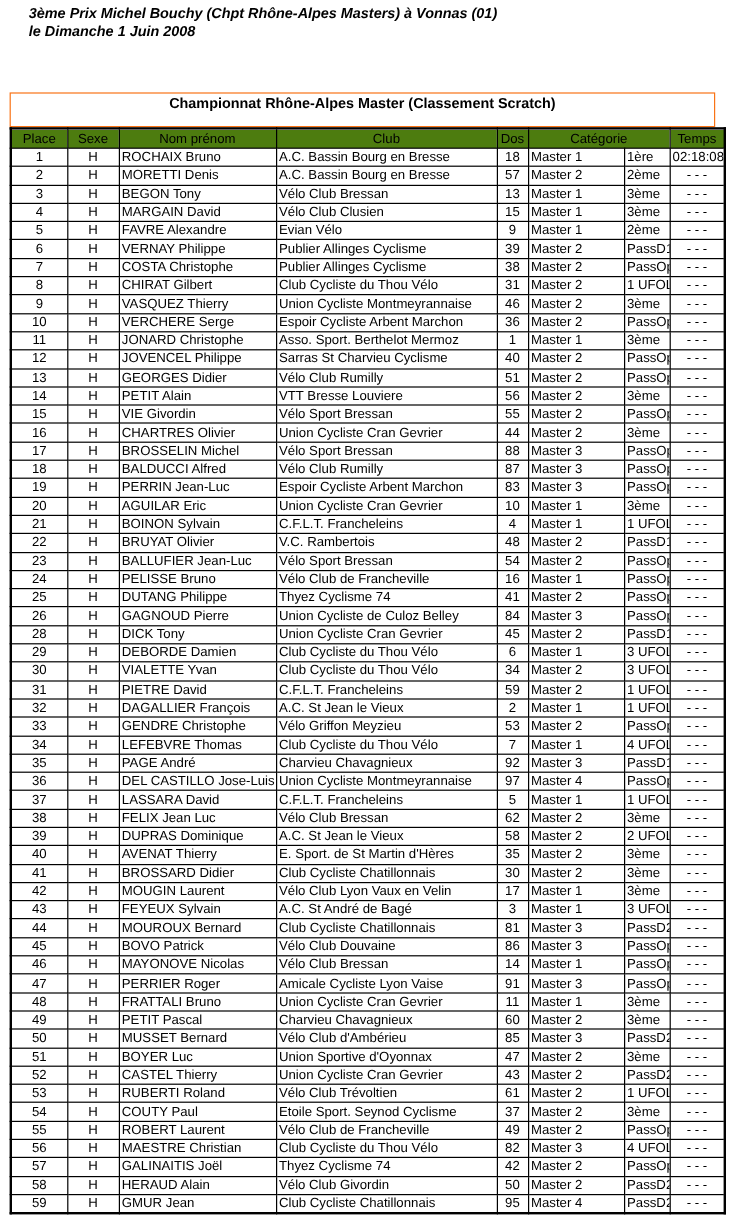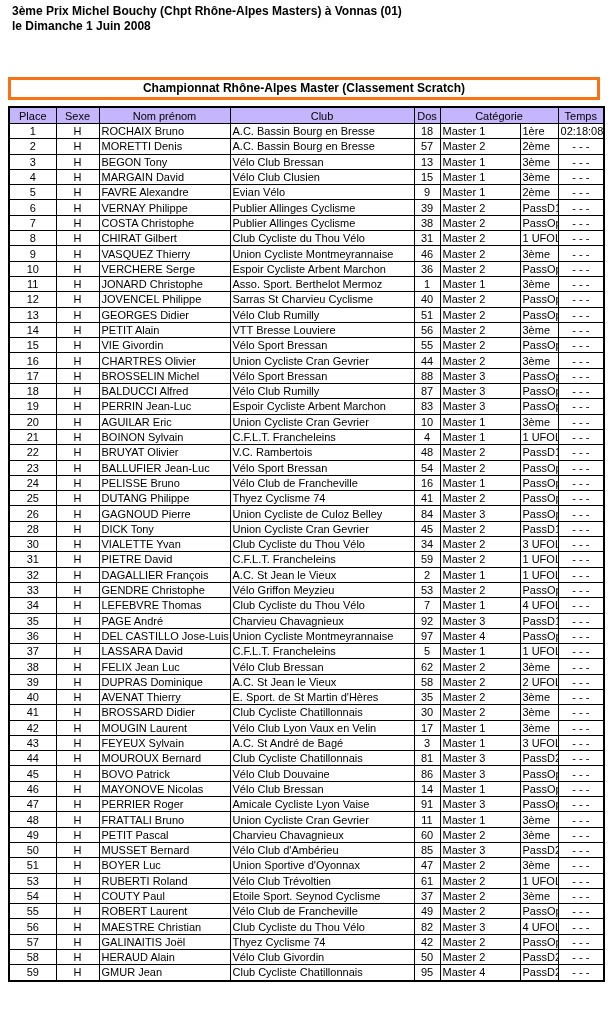--- a/index.html
+++ b/index.html
@@ -4,50 +4,51 @@
 <style>
   html, body { margin: 0; padding: 0; background: #ffffff; }
   body {
     width: 609px; height: 1020px;
     font-family: "Liberation Sans", sans-serif;
     color: #000000;
     position: relative;
     overflow: hidden;
   }
   .top-head {
-    position: absolute; left: 12px; top: 4px;
+    position: absolute; left: 24px; top: 4px;
     font-size: 12px; font-weight: bold; line-height: 15px;
     white-space: nowrap;
+    font-style: italic;
   }
   .banner {
     position: absolute; left: 8px; top: 77px; width: 586px;
-    border: 3px solid #f97316;
+    border: 1px solid #f97316;
     background: #ffffff;
     text-align: center;
     font-size: 12px; font-weight: bold;
-    padding: 1px 0 2px 0;
+    padding: 1px 0 12px 0;
   }
   table.results {
     position: absolute; left: 8px; top: 106px;
     width: 595px;
     border-collapse: collapse;
     table-layout: fixed;
     font-size: 11px;
     border: 2px solid #000000;
   }
   table.results th, table.results td {
     border: 1px solid #000000;
     padding: 0 2px;
     height: 14.3px;
     line-height: 12px;
     overflow: hidden;
     white-space: nowrap;
   }
   table.results thead th {
-    background: #c4b5fd;
+    background: #4d7c0f;
     font-weight: normal;
     text-align: center;
     height: 15px;
   }
   td.c { text-align: center; }
   td.l { text-align: left; }
   col.place  { width: 47px; }
   col.sexe   { width: 43px; }
   col.nom    { width: 131px; }
   col.club   { width: 184px; }
@@ -353,20 +354,30 @@
         <td class="c">28</td>
         <td class="c">H</td>
         <td class="l">DICK Tony</td>
         <td class="l">Union Cycliste Cran Gevrier</td>
         <td class="c">45</td>
         <td class="l">Master 2</td>
         <td class="l">PassD1</td>
         <td class="c">- - -</td>
       </tr>
       <tr>
+        <td class="c">29</td>
+        <td class="c">H</td>
+        <td class="l">DEBORDE Damien</td>
+        <td class="l">Club Cycliste du Thou Vélo</td>
+        <td class="c">6</td>
+        <td class="l">Master 1</td>
+        <td class="l">3 UFOL</td>
+        <td class="c">- - -</td>
+      </tr>
+      <tr>
         <td class="c">30</td>
         <td class="c">H</td>
         <td class="l">VIALETTE Yvan</td>
         <td class="l">Club Cycliste du Thou Vélo</td>
         <td class="c">34</td>
         <td class="l">Master 2</td>
         <td class="l">3 UFOL</td>
         <td class="c">- - -</td>
       </tr>
       <tr>
@@ -570,20 +581,30 @@
         <td class="c">- - -</td>
       </tr>
       <tr>
         <td class="c">51</td>
         <td class="c">H</td>
         <td class="l">BOYER Luc</td>
         <td class="l">Union Sportive d'Oyonnax</td>
         <td class="c">47</td>
         <td class="l">Master 2</td>
         <td class="l">3ème</td>
+        <td class="c">- - -</td>
+      </tr>
+      <tr>
+        <td class="c">52</td>
+        <td class="c">H</td>
+        <td class="l">CASTEL Thierry</td>
+        <td class="l">Union Cycliste Cran Gevrier</td>
+        <td class="c">43</td>
+        <td class="l">Master 2</td>
+        <td class="l">PassD2</td>
         <td class="c">- - -</td>
       </tr>
       <tr>
         <td class="c">53</td>
         <td class="c">H</td>
         <td class="l">RUBERTI Roland</td>
         <td class="l">Vélo Club Trévoltien</td>
         <td class="c">61</td>
         <td class="l">Master 2</td>
         <td class="l">1 UFOL</td>

